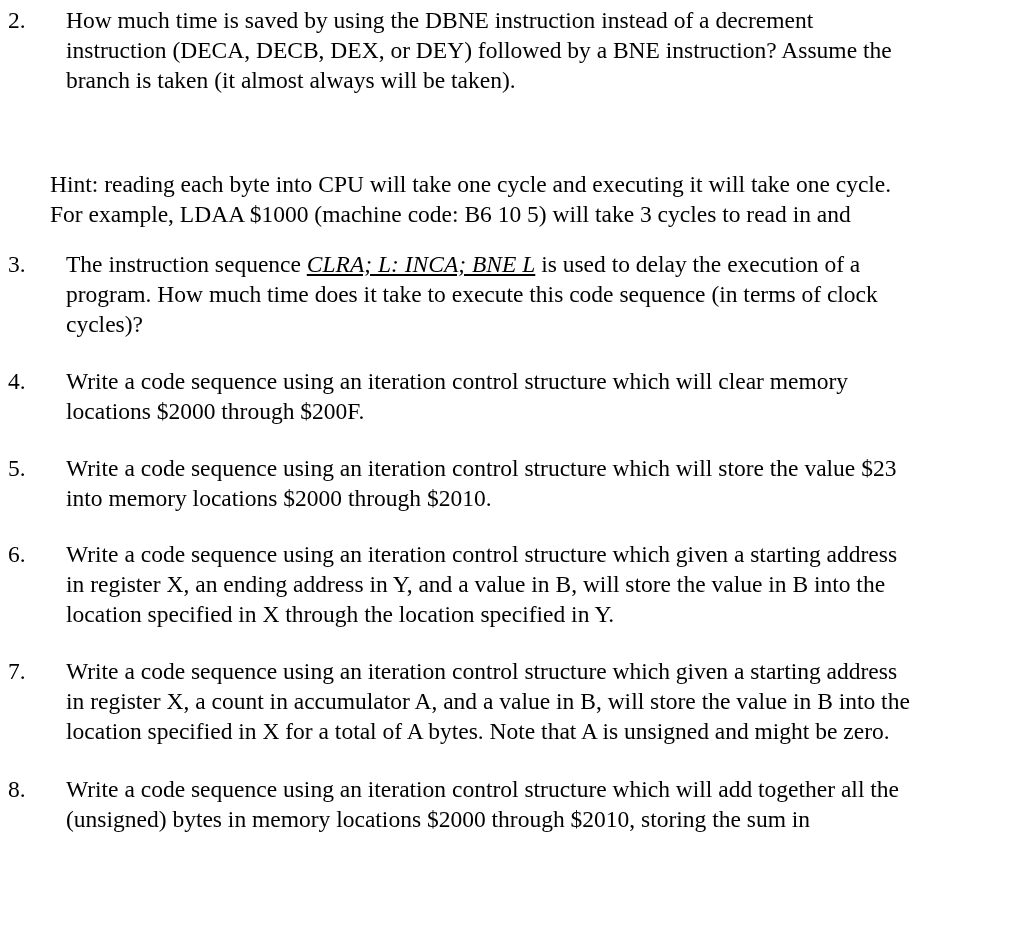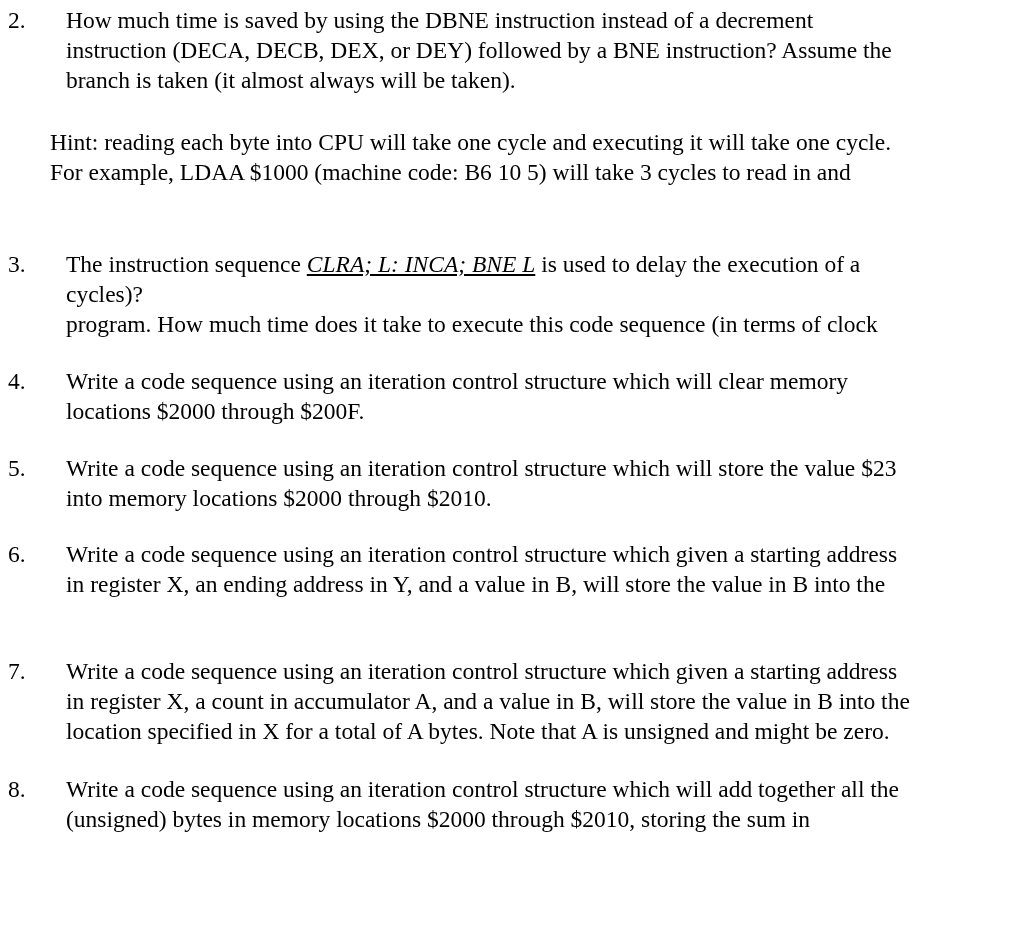--- a/index.html
+++ b/index.html
@@ -5,21 +5,21 @@
   html, body { margin: 0; padding: 0; background: #ffffff; }
   body {
     width: 1024px; height: 937px; overflow: hidden; position: relative;
     font-family: "Liberation Serif", "DejaVu Serif", serif;
     color: #000; font-size: 23.5px; line-height: 30px;
   }
   .item { position: absolute; left: 8px; right: 0; }
   .num { position: absolute; left: 0; top: 0; width: 40px; }
   .lines { position: absolute; left: 58px; top: 0; white-space: nowrap; }
   .line { display: block; height: 30px; }
-  .hint { position: absolute; left: 50px; white-space: nowrap; }
+  .hint { position: absolute; left: 50px; white-space: nowrap; margin-top: 42px; }
   em { font-style: italic; text-decoration: underline; }
 </style>
 </head>
 <body>
 
 <div class="item" style="top:5px;">
   <span class="num">2.</span>
   <div class="lines">
     <span class="line">How much time is saved by using the DBNE instruction instead of a decrement</span>
     <span class="line">instruction (DECA, DECB, DEX, or DEY) followed by a BNE instruction? Assume the</span>
@@ -28,22 +28,22 @@
 </div>
 <div class="hint" style="top:127px;">
   <span class="line">Hint: reading each byte into CPU will take one cycle and executing it will take one cycle.</span>
   <span class="line">For example, LDAA $1000 (machine code: B6 10 5) will take 3 cycles to read in and</span>
 </div>
 
 <div class="item" style="top:249px;">
   <span class="num">3.</span>
   <div class="lines">
     <span class="line"><span>The instruction sequence </span><em>CLRA; L: INCA; BNE L</em><span> is used to delay the execution of a</span></span>
+    <span class="line">program. How much time does it take to execute this code sequence (in terms of clock</span>
     <span class="line">cycles)?</span>
-    <span class="line">program. How much time does it take to execute this code sequence (in terms of clock</span>
   </div>
 </div>
 
 <div class="item" style="top:366px;">
   <span class="num">4.</span>
   <div class="lines">
     <span class="line">Write a code sequence using an iteration control structure which will clear memory</span>
     <span class="line">locations $2000 through $200F.</span>
   </div>
 </div>
@@ -54,20 +54,21 @@
     <span class="line">Write a code sequence using an iteration control structure which will store the value $23</span>
     <span class="line">into memory locations $2000 through $2010.</span>
   </div>
 </div>
 
 <div class="item" style="top:539px;">
   <span class="num">6.</span>
   <div class="lines">
     <span class="line">Write a code sequence using an iteration control structure which given a starting address</span>
     <span class="line">in register X, an ending address in Y, and a value in B, will store the value in B into the</span>
+    <span class="line">location specified in X through the location specified in Y.</span>
   </div>
 </div>
 
 <div class="item" style="top:656px;">
   <span class="num">7.</span>
   <div class="lines">
     <span class="line">Write a code sequence using an iteration control structure which given a starting address</span>
     <span class="line">in register X, a count in accumulator A, and a value in B, will store the value in B into the</span>
     <span class="line">location specified in X for a total of A bytes. Note that A is unsigned and might be zero.</span>
   </div>

